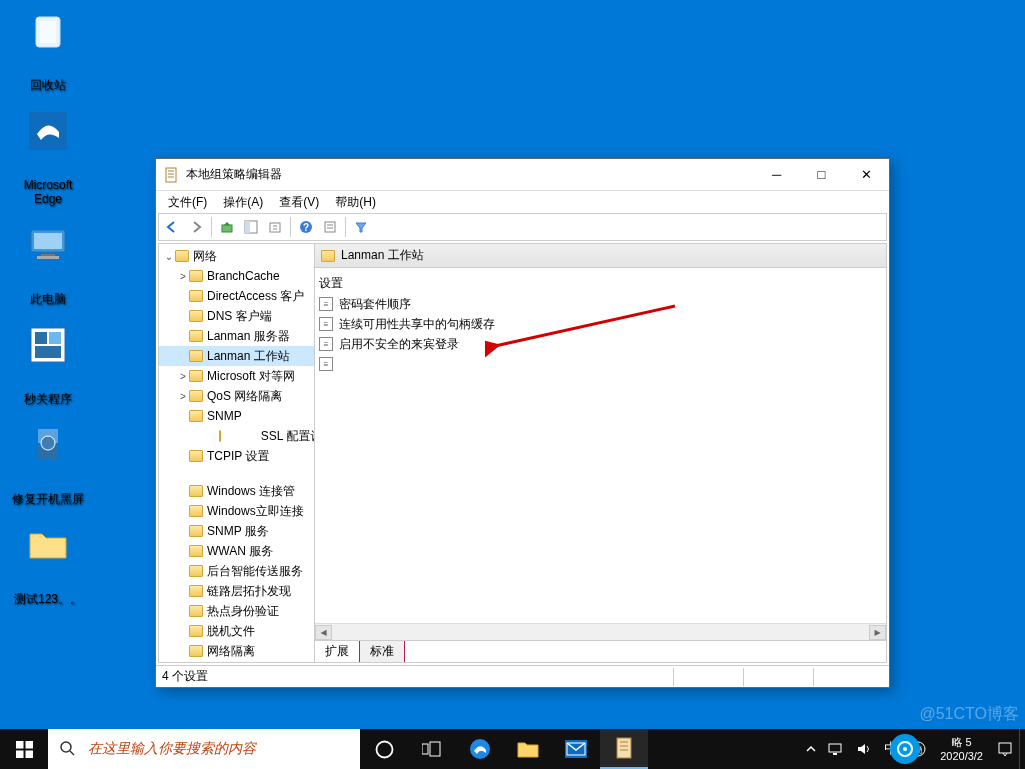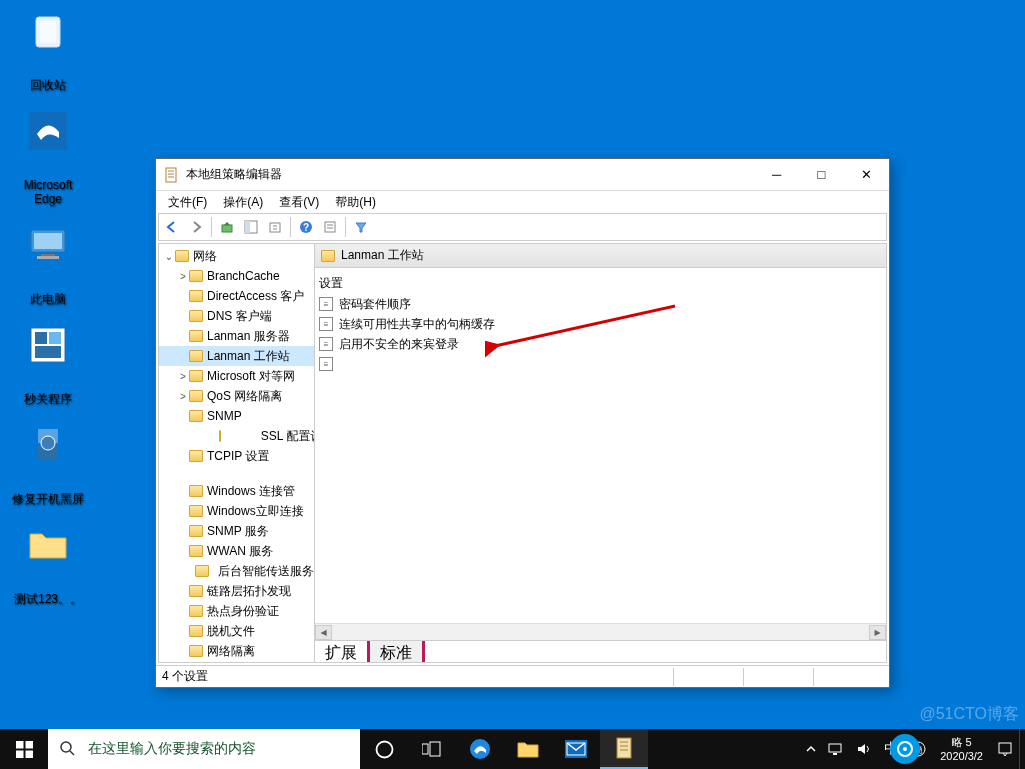--- a/index.html
+++ b/index.html
@@ -44,31 +44,31 @@
 .col-head { font-weight: normal; display: flex; align-items: center; height: 22px; padding-left: 4px; }
 .setting-row { display: flex; align-items: center; height: 20px; padding-left: 4px; cursor: pointer; }
 .sico { width: 14px; height: 14px; border: 1px solid #888; margin-right: 6px; display: flex; align-items: center; justify-content: center; font-size: 8px; color: #555; background: #fff; }
 .arrow-annot { position: absolute; pointer-events: none; }
 
 .hscroll { height: 17px; background: #f0f0f0; border-top: 1px solid #ddd; display: flex; align-items: center; }
 .hscroll .sbtn { width: 17px; height: 15px; background: #e5e5e5; border: 1px solid #ccc; display: flex; align-items: center; justify-content: center; font-size: 8px; color: #666; }
 .hscroll .track { flex: 1; height: 15px; }
 
 .tabs-bottom { height: 22px; border-top: 1px solid #ccc; display: flex; }
-.btab { padding: 2px 10px; font-size: 16px; border-right: 3px solid #be185d; background: #fff; cursor: pointer; }
+.btab { padding: 2px 10px; font-size: 12px; border-right: 1px solid #be185d; background: #fff; cursor: pointer; }
 .btab.inactive { background: #f0f0f0; }
 
 .statusbar { height: 22px; border-top: 1px solid #ccc; font-size: 12px; padding: 2px 6px; display: flex; align-items: center; }
 .status-cells { display: flex; margin-left: auto; }
 .status-cells div { width: 70px; height: 18px; border-left: 1px solid #ccc; }
 
 
 .taskbar { position: absolute; bottom: 0; left: 0; right: 0; height: 40px; background: #101010; display: flex; align-items: center; color: #fff; }
 .start-btn { width: 48px; height: 40px; display: flex; align-items: center; justify-content: center; cursor: pointer; }
-.search-box { height: 40px; width: 312px; background: #fff; display: flex; align-items: center; color: #14532d; font-size: 14px; }
+.search-box { height: 40px; width: 312px; background: #fff; display: flex; align-items: center; color: #c2410c; font-size: 14px; font-style: italic; }
 .search-box .sicon { width: 40px; display: flex; justify-content: center; color: #333; }
 .task-icons { display: flex; height: 40px; }
 .tkicon { width: 48px; display: flex; align-items: center; justify-content: center; cursor: pointer; }
 .tkicon.active { border-bottom: 2px solid #76b9ed; background: #272727; }
 .tray { margin-left: auto; display: flex; align-items: center; height: 40px; font-size: 12px; }
 .tray-item { padding: 0 6px; cursor: pointer; height: 40px; display: flex; align-items: center; }
 .clock { text-align: center; line-height: 14px; font-size: 11px; padding: 0 8px; }
 .badge-circle { width: 30px; height: 30px; border-radius: 50%; background: #0099e5; display: flex; align-items: center; justify-content: center; position: absolute; right: 105px; bottom: 5px; }
 
 
@@ -284,21 +284,21 @@
           <div class="tree-row" style="padding-left: 18px;">
             <span class="exp blank">&gt;</span>
             <span class="fico"></span>
             <span>SNMP 服务</span>
           </div>
           <div class="tree-row" style="padding-left: 18px;">
             <span class="exp blank">&gt;</span>
             <span class="fico"></span>
             <span>WWAN 服务</span>
           </div>
-          <div class="tree-row" style="padding-left: 18px; justify-content: space-between;">
+          <div class="tree-row" style="padding-left: 18px;">
             <span class="exp blank">&gt;</span>
             <span class="fico"></span>
             <span>后台智能传送服务</span>
           </div>
           <div class="tree-row" style="padding-left: 18px;">
             <span class="exp blank">&gt;</span>
             <span class="fico"></span>
             <span>链路层拓扑发现</span>
           </div>
           <div class="tree-row" style="padding-left: 18px;">

